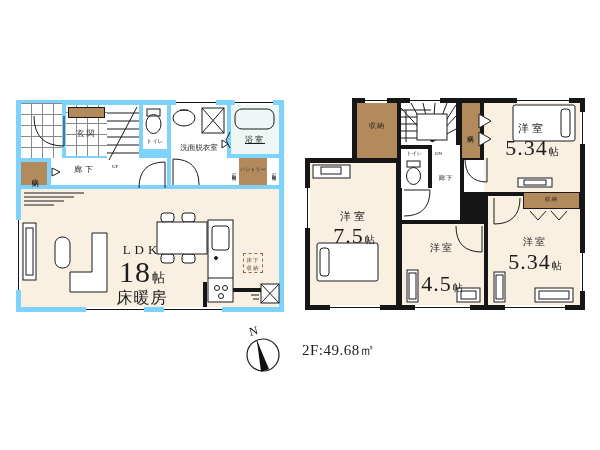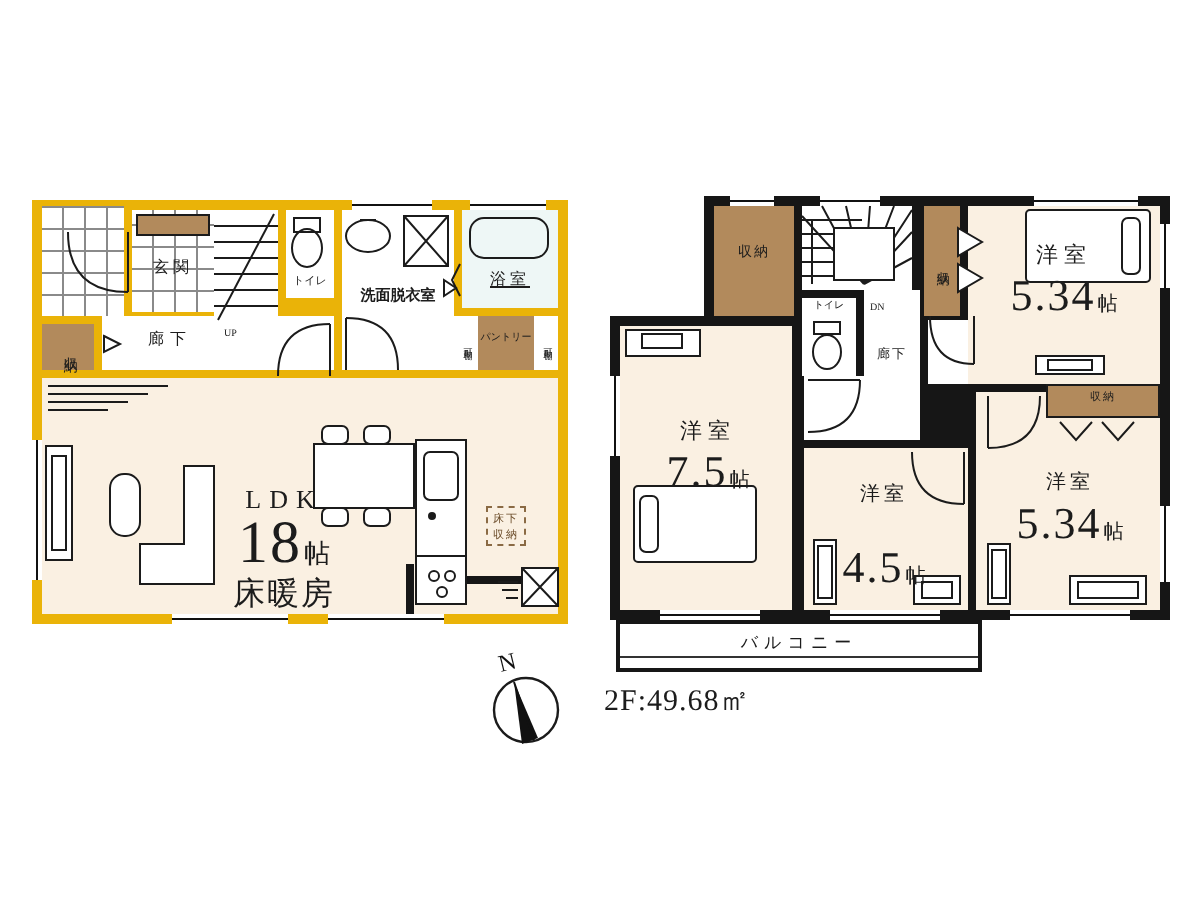--- a/index.html
+++ b/index.html
@@ -1,19 +1,19 @@
 <!DOCTYPE html>
 <html><head>
 <meta charset="utf-8">
 <style>
   html,body{margin:0;padding:0;background:#fff;}
   #canvas{position:relative;width:600px;height:450px;background:#ffffff;overflow:hidden;
           font-family:"Liberation Serif","DejaVu Serif",serif;color:#1c1c1c;}
   .abs{position:absolute;}
-  .plan{position:absolute;background:#eab308;}
+  .plan{position:absolute;background:#7dd3fc;}
   .slab{position:absolute;background:#161616;}
   .room{position:absolute;background:#ffffff;}
   .cream{background:#faf0e2;}
   .brown{background:#b28a5c;}
   .bathc{background:#eef7f6;}
   .tiles{background-image:
      repeating-linear-gradient(0deg, transparent 0 10px, #8a8a8a 10px 11px),
      repeating-linear-gradient(90deg, transparent 0 10px, #8a8a8a 10px 11px);}
   .winh{position:absolute;background:linear-gradient(#ffffff 0 40%, #111 40% 60%, #ffffff 60% 100%);}
   .winv{position:absolute;background:linear-gradient(90deg,#ffffff 0 40%, #111 40% 60%, #ffffff 60% 100%);}
@@ -145,21 +145,21 @@
           <rect x="245" y="184" width="18" height="19" fill="#fff"></rect>
           <path d="M245,184 L263,203 M263,184 L245,203"></path>
           <path d="M233,191 H243 M235,195 H243 M237,199 H243"></path>
         </g>
       </g>
       <text x="96" y="68" font-size="5" fill="#1b1b1b">UP</text>
     </svg>
 
     <div class="lbl ctr" style="left:50px;top:30px;width:41px;font-size:8px;letter-spacing:2px;">玄関</div>
     <div class="lbl ctr" style="left:127px;top:38px;width:24px;font-size:5.5px;">トイレ</div>
-    <div class="lbl ctr" style="left:155px;top:44px;width:56px;font-size:7.5px;font-weight:bold;">洗面脱衣室</div>
+    <div class="lbl ctr" style="left:155px;top:44px;width:56px;font-size:7.5px;">洗面脱衣室</div>
     <div class="lbl ctr" style="left:215px;top:36px;width:48px;font-size:8px;letter-spacing:2px;text-decoration:underline;">浴室</div>
     <div class="lbl flexc vtext" style="left:5px;top:62px;width:26px;height:23px;font-size:7px;">収納</div>
     <div class="lbl" style="left:58px;top:66px;font-size:8px;letter-spacing:3px;">廊下</div>
     <div class="lbl ctr" style="left:223px;top:67px;width:28px;font-size:5px;">パントリー</div>
     <div class="lbl flexc vtext" style="left:211px;top:58px;width:12px;height:27px;font-size:4.5px;">可動棚</div>
     <div class="lbl flexc vtext" style="left:251px;top:58px;width:12px;height:27px;font-size:4.5px;">可動棚</div>
     <div class="lbl ctr" style="left:94px;top:143px;width:64px;font-size:13px;letter-spacing:4px;">LDK</div>
     <div class="size ldksize" style="left:88px;top:155px;width:76px;">
       <span class="num">18</span>
         <span class="unit">帖</span>
@@ -294,24 +294,20 @@
       <span class="num">4.5</span>
         <span class="unit">帖</span>
     </div>
     <div class="lbl ctr" style="left:199px;top:138px;width:62px;font-size:10px;letter-spacing:2px;">洋室</div>
     <div class="size" style="left:189px;top:151px;width:82px;">
       <span class="num">5.34</span>
         <span class="unit">帖</span>
     </div>
   </section>
 
-  <div class="balcony" style="left:308px;top:310px;width:183px;height:26px;">
-    <div class="rail"></div>
-    <div class="lbl ctr" style="left:0;top:5px;width:100%;font-size:8.5px;letter-spacing:3px;">バルコニー</div>
-  </div>
 
   <div class="arealbl" style="left:302px;top:341px;">2F:49.68㎡</div>
 
   <svg class="abs" style="left:236px;top:322px;" width="56" height="56" viewBox="0 0 56 56">
     <circle cx="27" cy="33" r="16" fill="none" stroke="#1b1b1b" stroke-width="1.2"></circle>
     <polygon points="21,19 33,47 25,50" fill="#111"></polygon>
     <path d="M21,19 L31,48" stroke="#111" stroke-width="1" fill="none"></path>
     <text x="13" y="13" font-size="12" fill="#111" transform="rotate(-14 18 8)">N</text>
   </svg>
 

